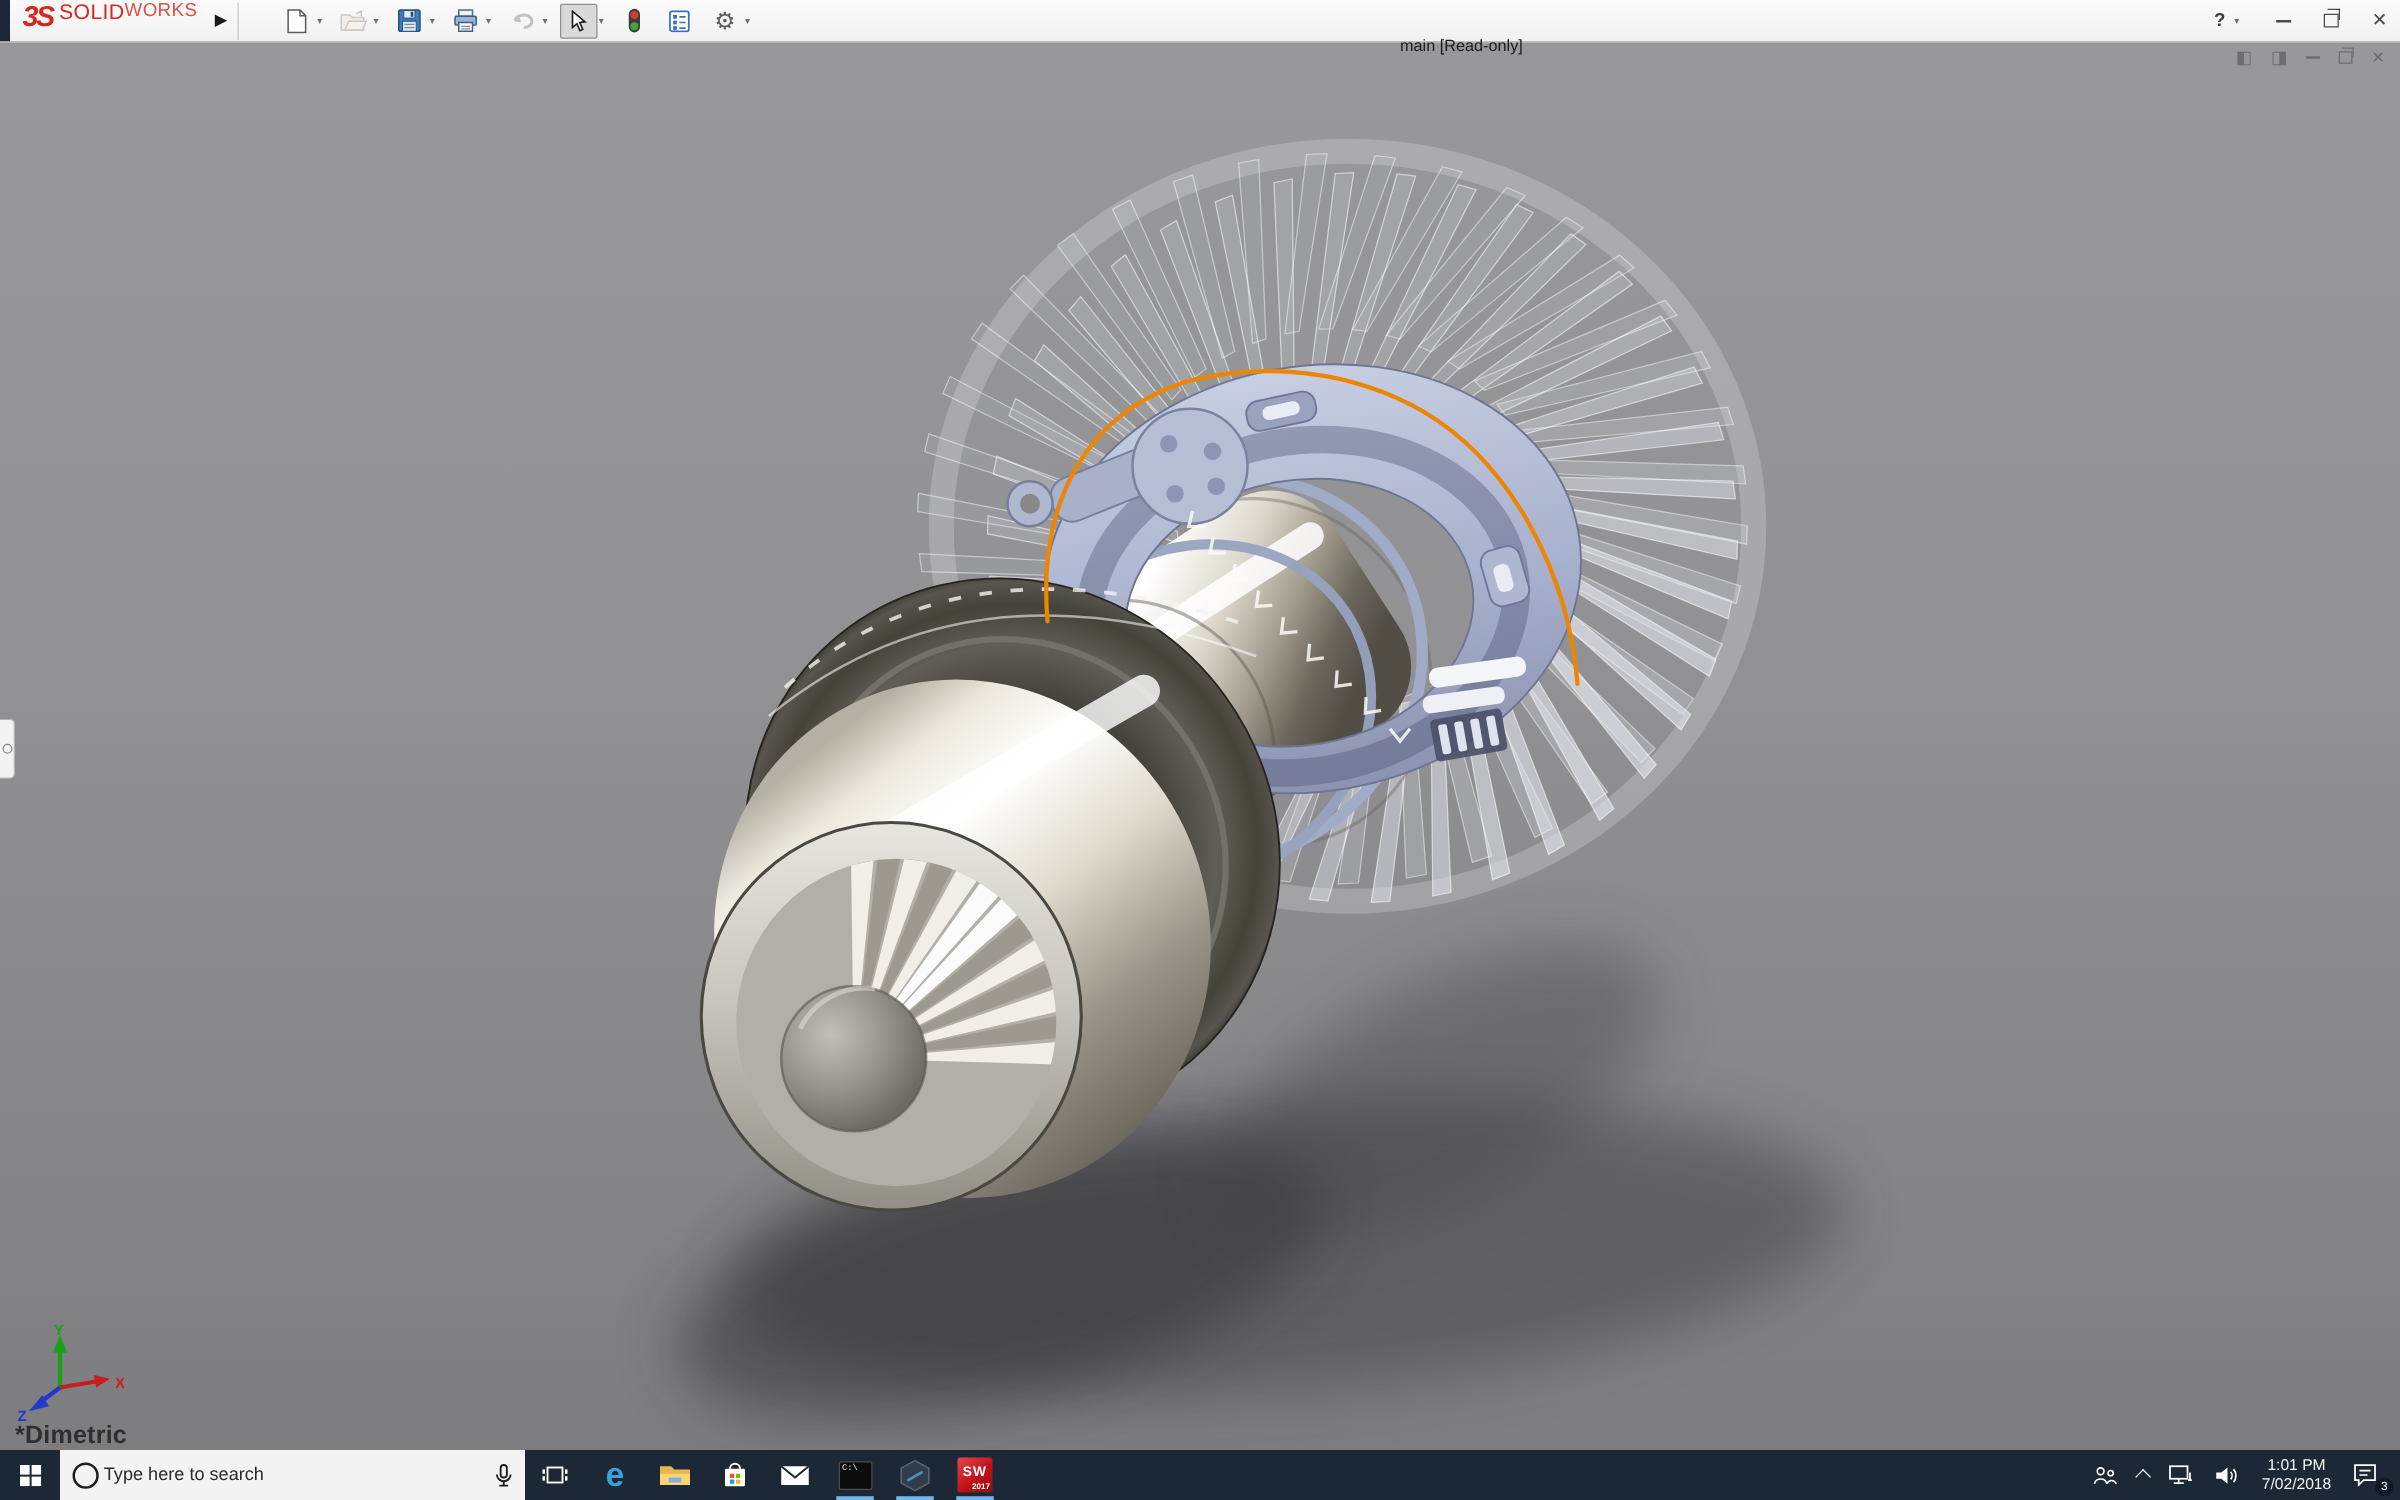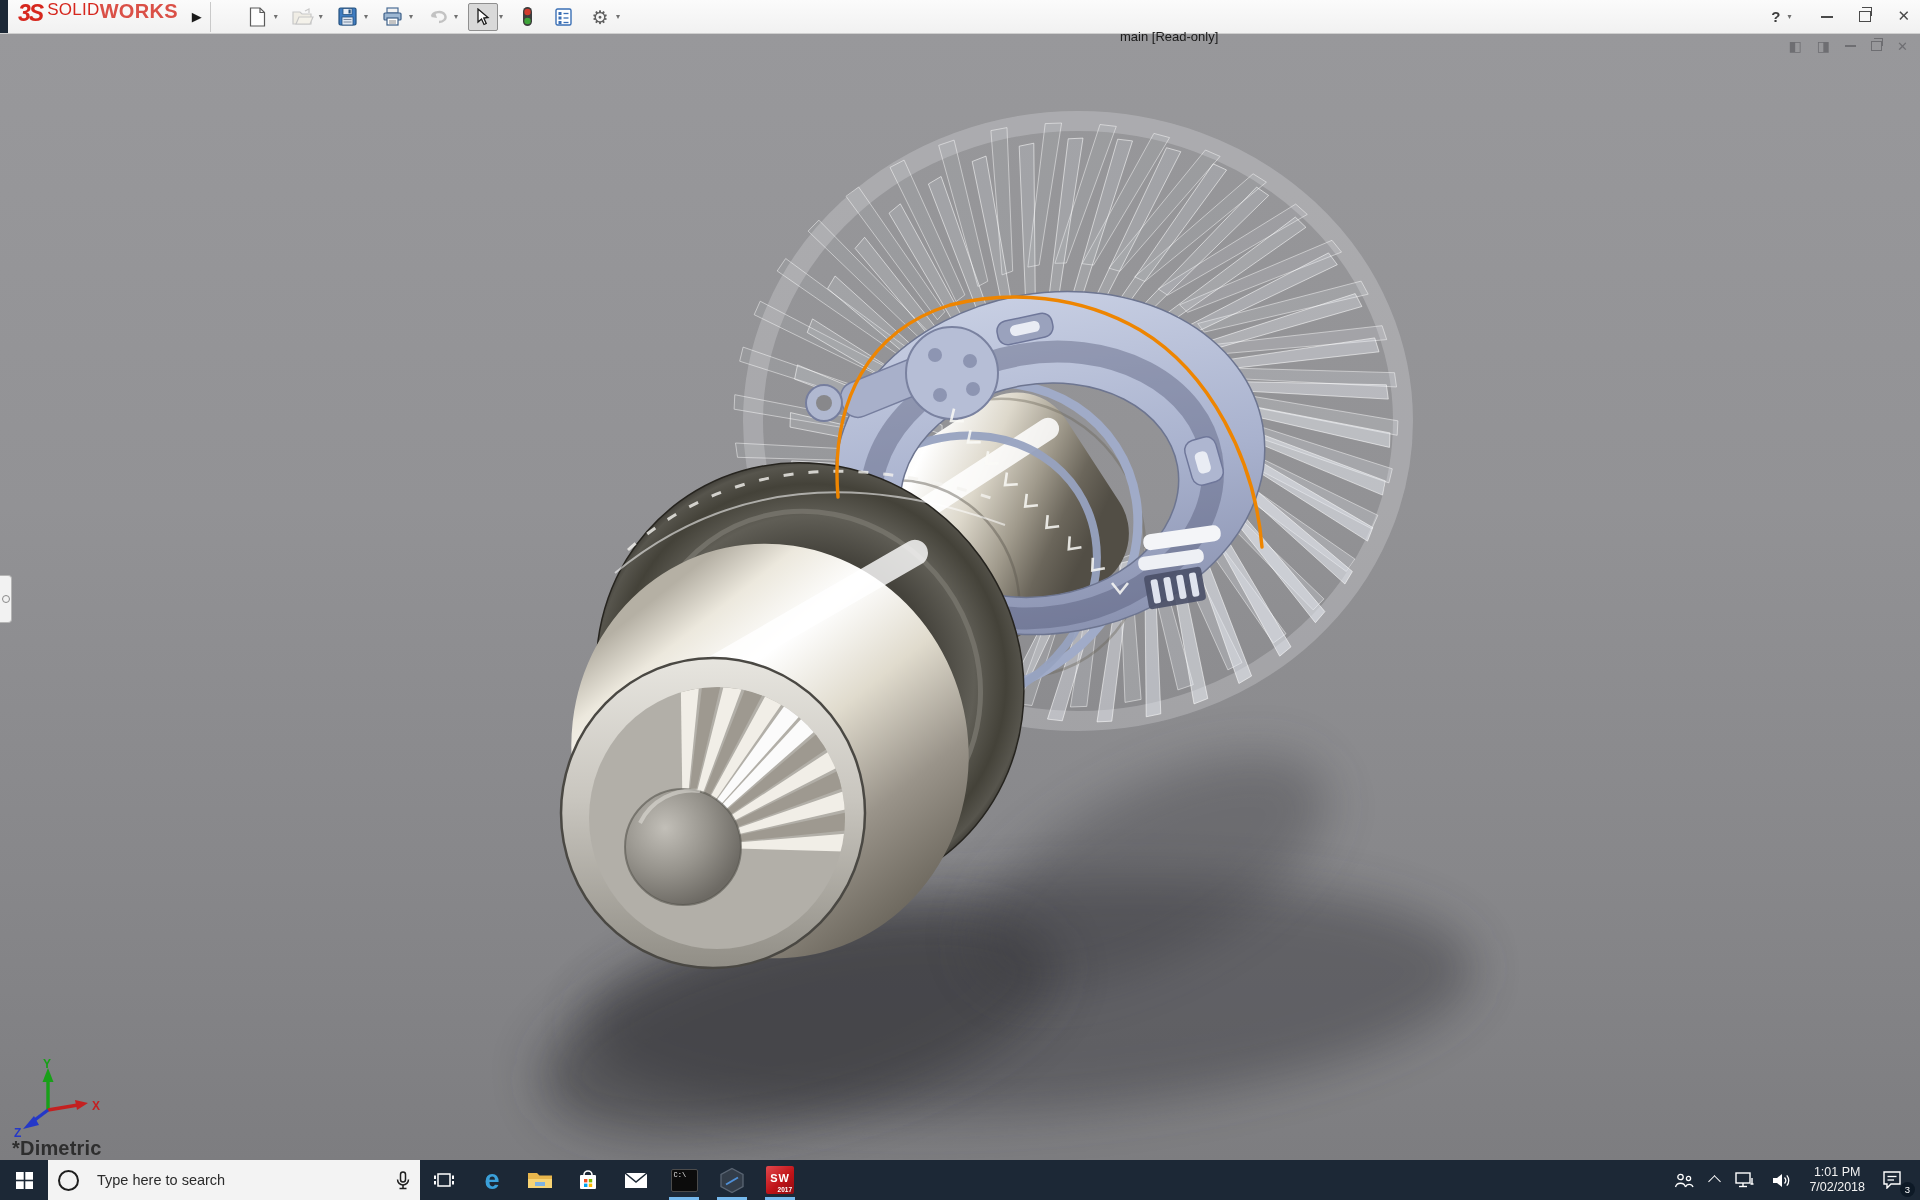--- a/index.html
+++ b/index.html
@@ -6,21 +6,21 @@
     font-family:"Liberation Sans","DejaVu Sans",sans-serif;background:#000;}
   .glyph{font-family:"DejaVu Sans",sans-serif;}
 
   
   .titlebar{position:absolute;top:0;left:0;right:0;height:33px;background:linear-gradient(#fbfbfb,#f1f1f1);
     border-bottom:1px solid #cfcfcf;display:flex;align-items:center;z-index:30;}
   .brand-strip{width:8px;height:33px;background:#1c2836;}
   .logo{display:flex;padding:0 8px 0 10px;height:100%;}
   .logo-mark{color:#d6271e;font-weight:bold;font-style:italic;font-size:23px;margin-right:5px;letter-spacing:-2px;}
   .logo-bold{color:#d6271e;font-weight:400;font-size:17px;letter-spacing:.3px;}
-  .logo-light{color:#da5047;font-weight:700;font-size:20px;letter-spacing:.3px;}
+  .logo-light{color:#da5047;font-weight:400;font-size:15px;letter-spacing:.3px;}
   .flyout{font-size:13px;color:#1a1a1a;padding:0 6px;cursor:default;}
   .vsep{width:1px;height:30px;background:#c9c9c9;margin:0 8px 0 2px;}
   .toolbar{display:flex;align-items:center;margin-left:24px;}
   .tb-group{display:flex;align-items:center;margin-right:6px;}
   .tb-btn{width:28px;height:26px;display:flex;align-items:center;justify-content:center;border:1px solid transparent;border-radius:2px;}
   .tb-btn.active{background:#d9d9d9;border-color:#8f8f8f;}
   .tb-btn.disabled{opacity:.42;}
   .tb-caret{font-size:8px;color:#707070;padding:0 4px 0 1px;}
   .title-text{position:absolute;left:1120px;top:0;height:33px;display:flex;align-items:center;
     font-size:13px;color:#1b1b1b;margin-top:20px;}
@@ -43,21 +43,21 @@
   .doc-close{font-size:13px;line-height:1;color:#6e6e72;}
   .side-tab{position:absolute;left:0;top:542px;width:11px;height:46px;background:#f2f2f2;
     border:1px solid #b5b5b5;border-left:none;border-radius:0 4px 4px 0;}
   .side-tab i{position:absolute;left:2px;top:19px;width:6px;height:6px;border-radius:50%;border:1.5px solid #8a8a8a;display:block;}
   .triad{position:absolute;left:12px;bottom:22px;}
   .view-label{position:absolute;left:12px;bottom:0px;font-size:20px;font-weight:700;color:#2e2e2e;letter-spacing:.2px;}
 
   
   .taskbar{position:absolute;left:0;right:0;bottom:0;height:40px;background:#1c2836;display:flex;align-items:stretch;z-index:40;}
   .start-btn{width:48px;display:flex;align-items:center;justify-content:center;}
-  .searchbox{width:352px;background:#f3f3f3;display:flex;align-items:center;padding:0 10px;gap:16px;}
+  .searchbox{width:352px;background:#f3f3f3;display:flex;align-items:center;padding:0 10px;gap:2px;}
   .search-circle{width:17px;height:17px;border:2.2px solid #1e1e1e;border-radius:50%;flex:none;}
   .searchbox input{border:none;outline:none;background:transparent;font-size:14.5px;color:#222;flex:1;min-width:0;
     font-family:"Liberation Sans",sans-serif;}
   .searchbox input::placeholder{color:#2b2b2b;opacity:1;}
   .tb-app{width:48px;display:flex;align-items:center;justify-content:center;position:relative;}
   .run-bar{position:absolute;bottom:0;left:9px;right:9px;height:3px;background:#76b9ed;}
   .edge-e{font-size:27px;font-weight:bold;color:#3aa0da;line-height:1;}
   .cmd-box{width:25px;height:21px;background:#0c0c0c;border:1px solid #4b4b4b;border-radius:2px;position:relative;}
   .cmd-box span{position:absolute;left:2px;top:1px;font-size:7px;color:#eee;font-family:"Liberation Mono",monospace;}
   .sw-box{width:28px;height:28px;background:linear-gradient(140deg,#e2484d 0%,#c01318 55%,#8f0d12 100%);

